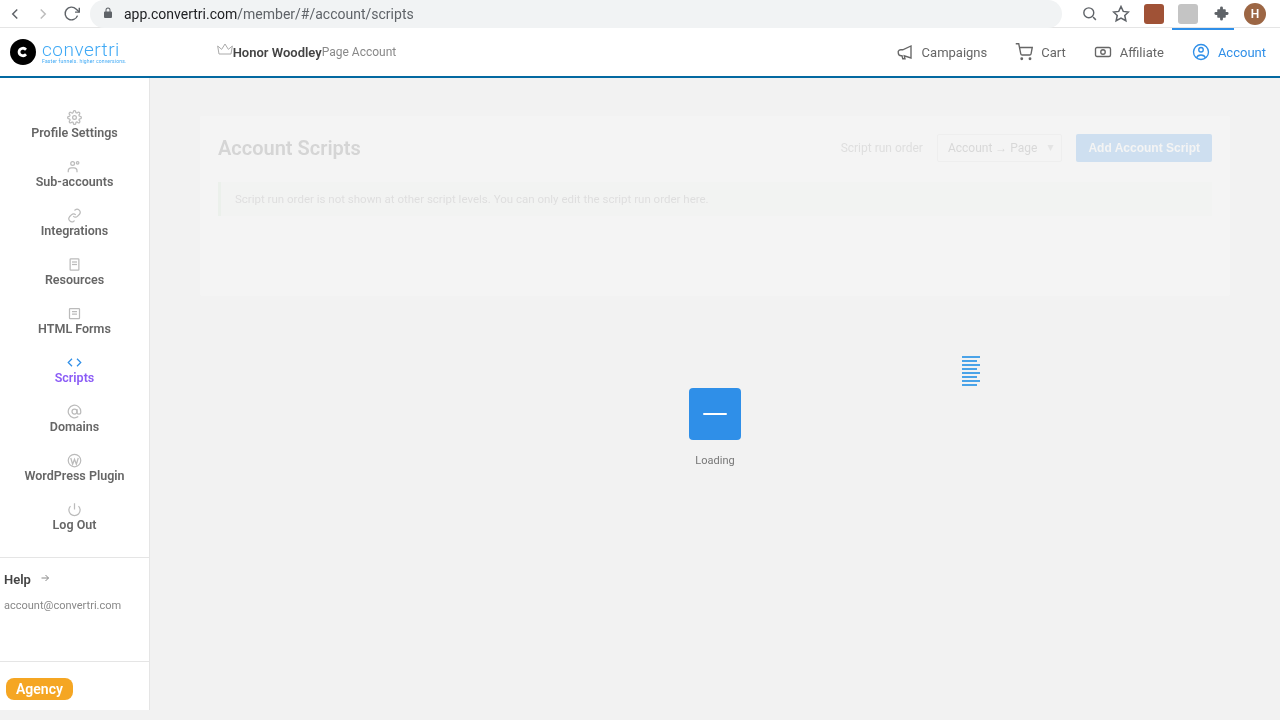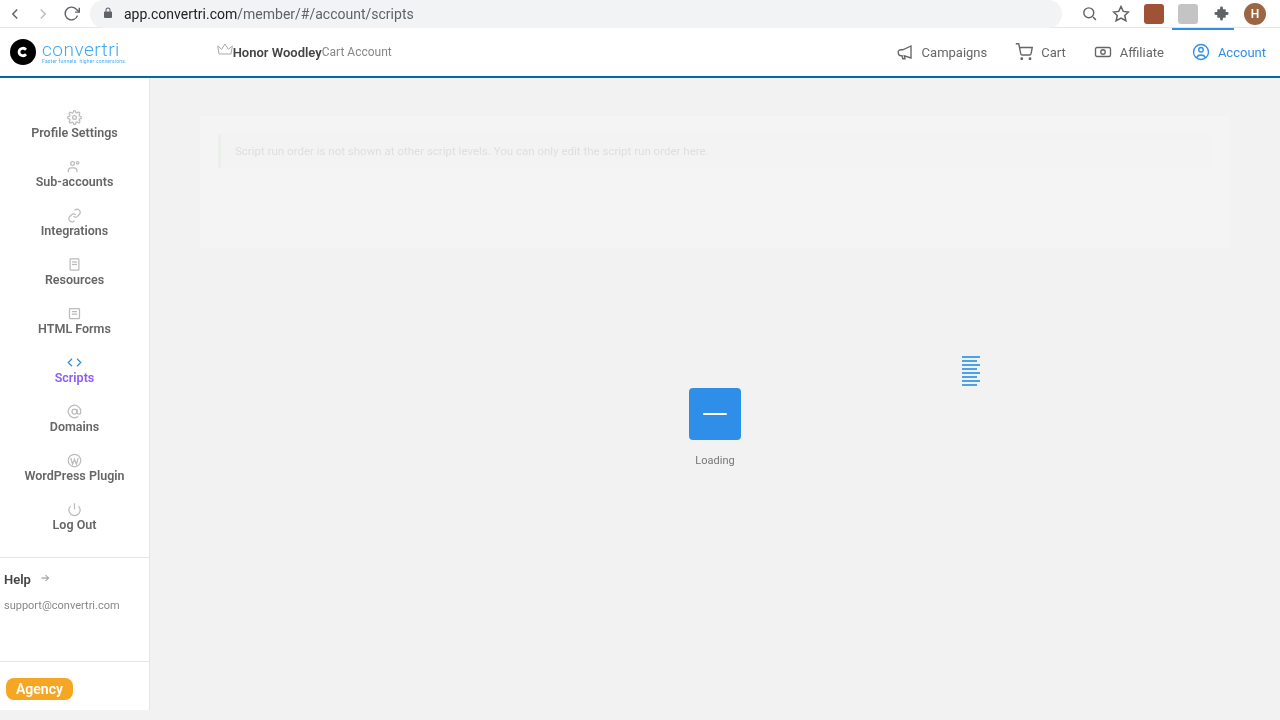--- a/index.html
+++ b/index.html
@@ -134,21 +134,21 @@
     <div class="logo-text">
       <span class="brand">convertri</span>
       <span class="tag">Faster funnels. higher conversions.</span>
     </div>
   </div>
   <div class="user-block">
     <span class="crown-icon"><svg width="16" height="16" viewBox="0 0 24 24" fill="none" stroke="currentColor" stroke-width="1.5">
           <path d="M3 18h18l2-12-6 5-5-8-5 8-6-5 2 12z"></path>
         </svg></span>
     <span class="user-name">Honor Woodley</span>
-    <span class="user-sub">Cart Account</span>
+    <span class="user-sub">Page Account</span>
   </div>
   <div class="top-nav">
     <div class="top-nav-item">
       <span class="nav-icon">
           <svg viewBox="0 0 24 24" width="18" height="18" fill="none" stroke="currentColor" stroke-width="1.8">
             <path d="M3 11v2a4 4 0 0 0 4 4h1l1 4h3l-1-4 9 3V4L9 9H7a4 4 0 0 0-4 2z"></path>
           </svg>
         </span>
       <span>Campaigns</span>
     </div>
@@ -274,27 +274,35 @@
       </div>
     </div>
     <div class="sidebar-divider"></div>
     <div class="help-row">
       <span>Help</span>
       <span><svg width="12" height="12" viewBox="0 0 24 24" fill="none" stroke="#888" stroke-width="2">
             <line x1="5" y1="12" x2="19" y2="12"></line>
             <polyline points="13 6 19 12 13 18"></polyline>
           </svg></span>
     </div>
-    <div class="support-email">support@convertri.com</div>
+    <div class="support-email">account@convertri.com</div>
     <div class="sidebar-bottom-divider"></div>
     <div class="agency-badge">Agency</div>
   </div>
 
   <div class="main">
     <div class="content-card">
+      <div class="card-head">
+        <div class="card-title">Account Scripts</div>
+        <div class="card-actions">
+          <span class="order-label">Script run order</span>
+          <div class="order-select">Account → Page</div>
+          <button class="add-script-btn">Add Account Script</button>
+        </div>
+      </div>
       <div class="info-bar">Script run order is not shown at other script levels. You can only edit the script run order here.</div>
     </div>
 
     <div class="scribble">
       <div></div>
         <div></div>
         <div></div>
         <div></div>
         <div></div>
         <div></div>

